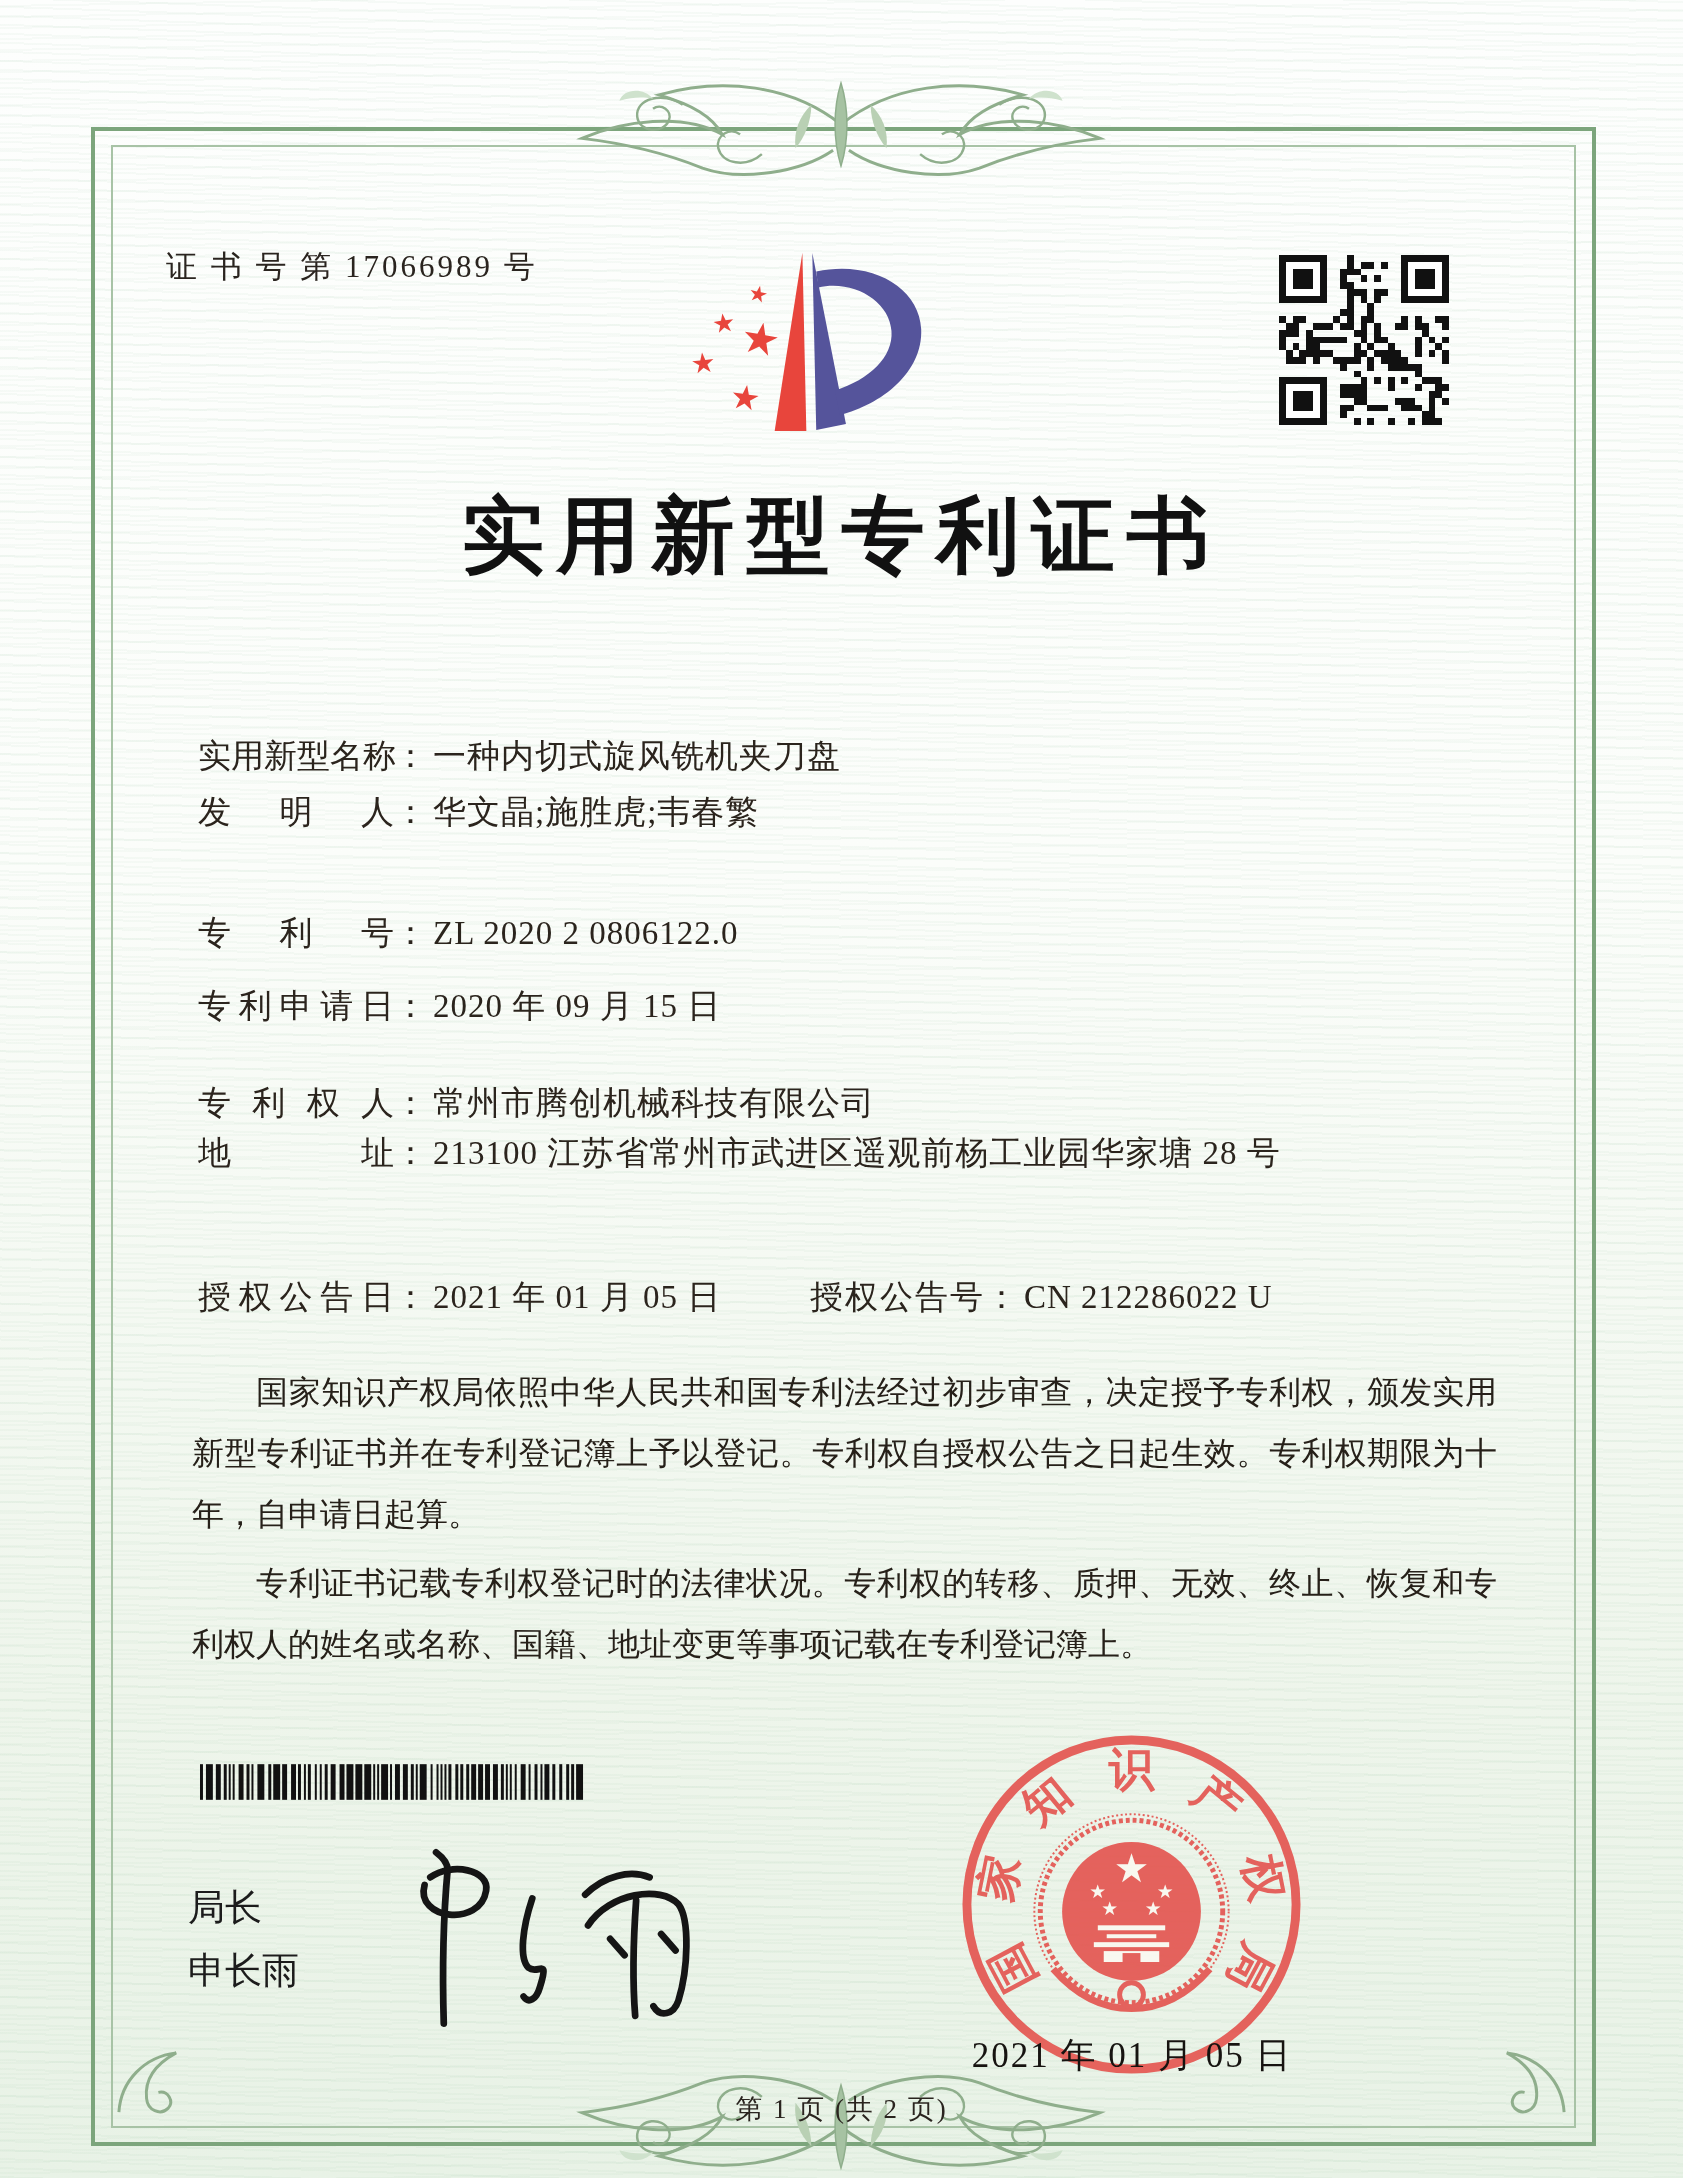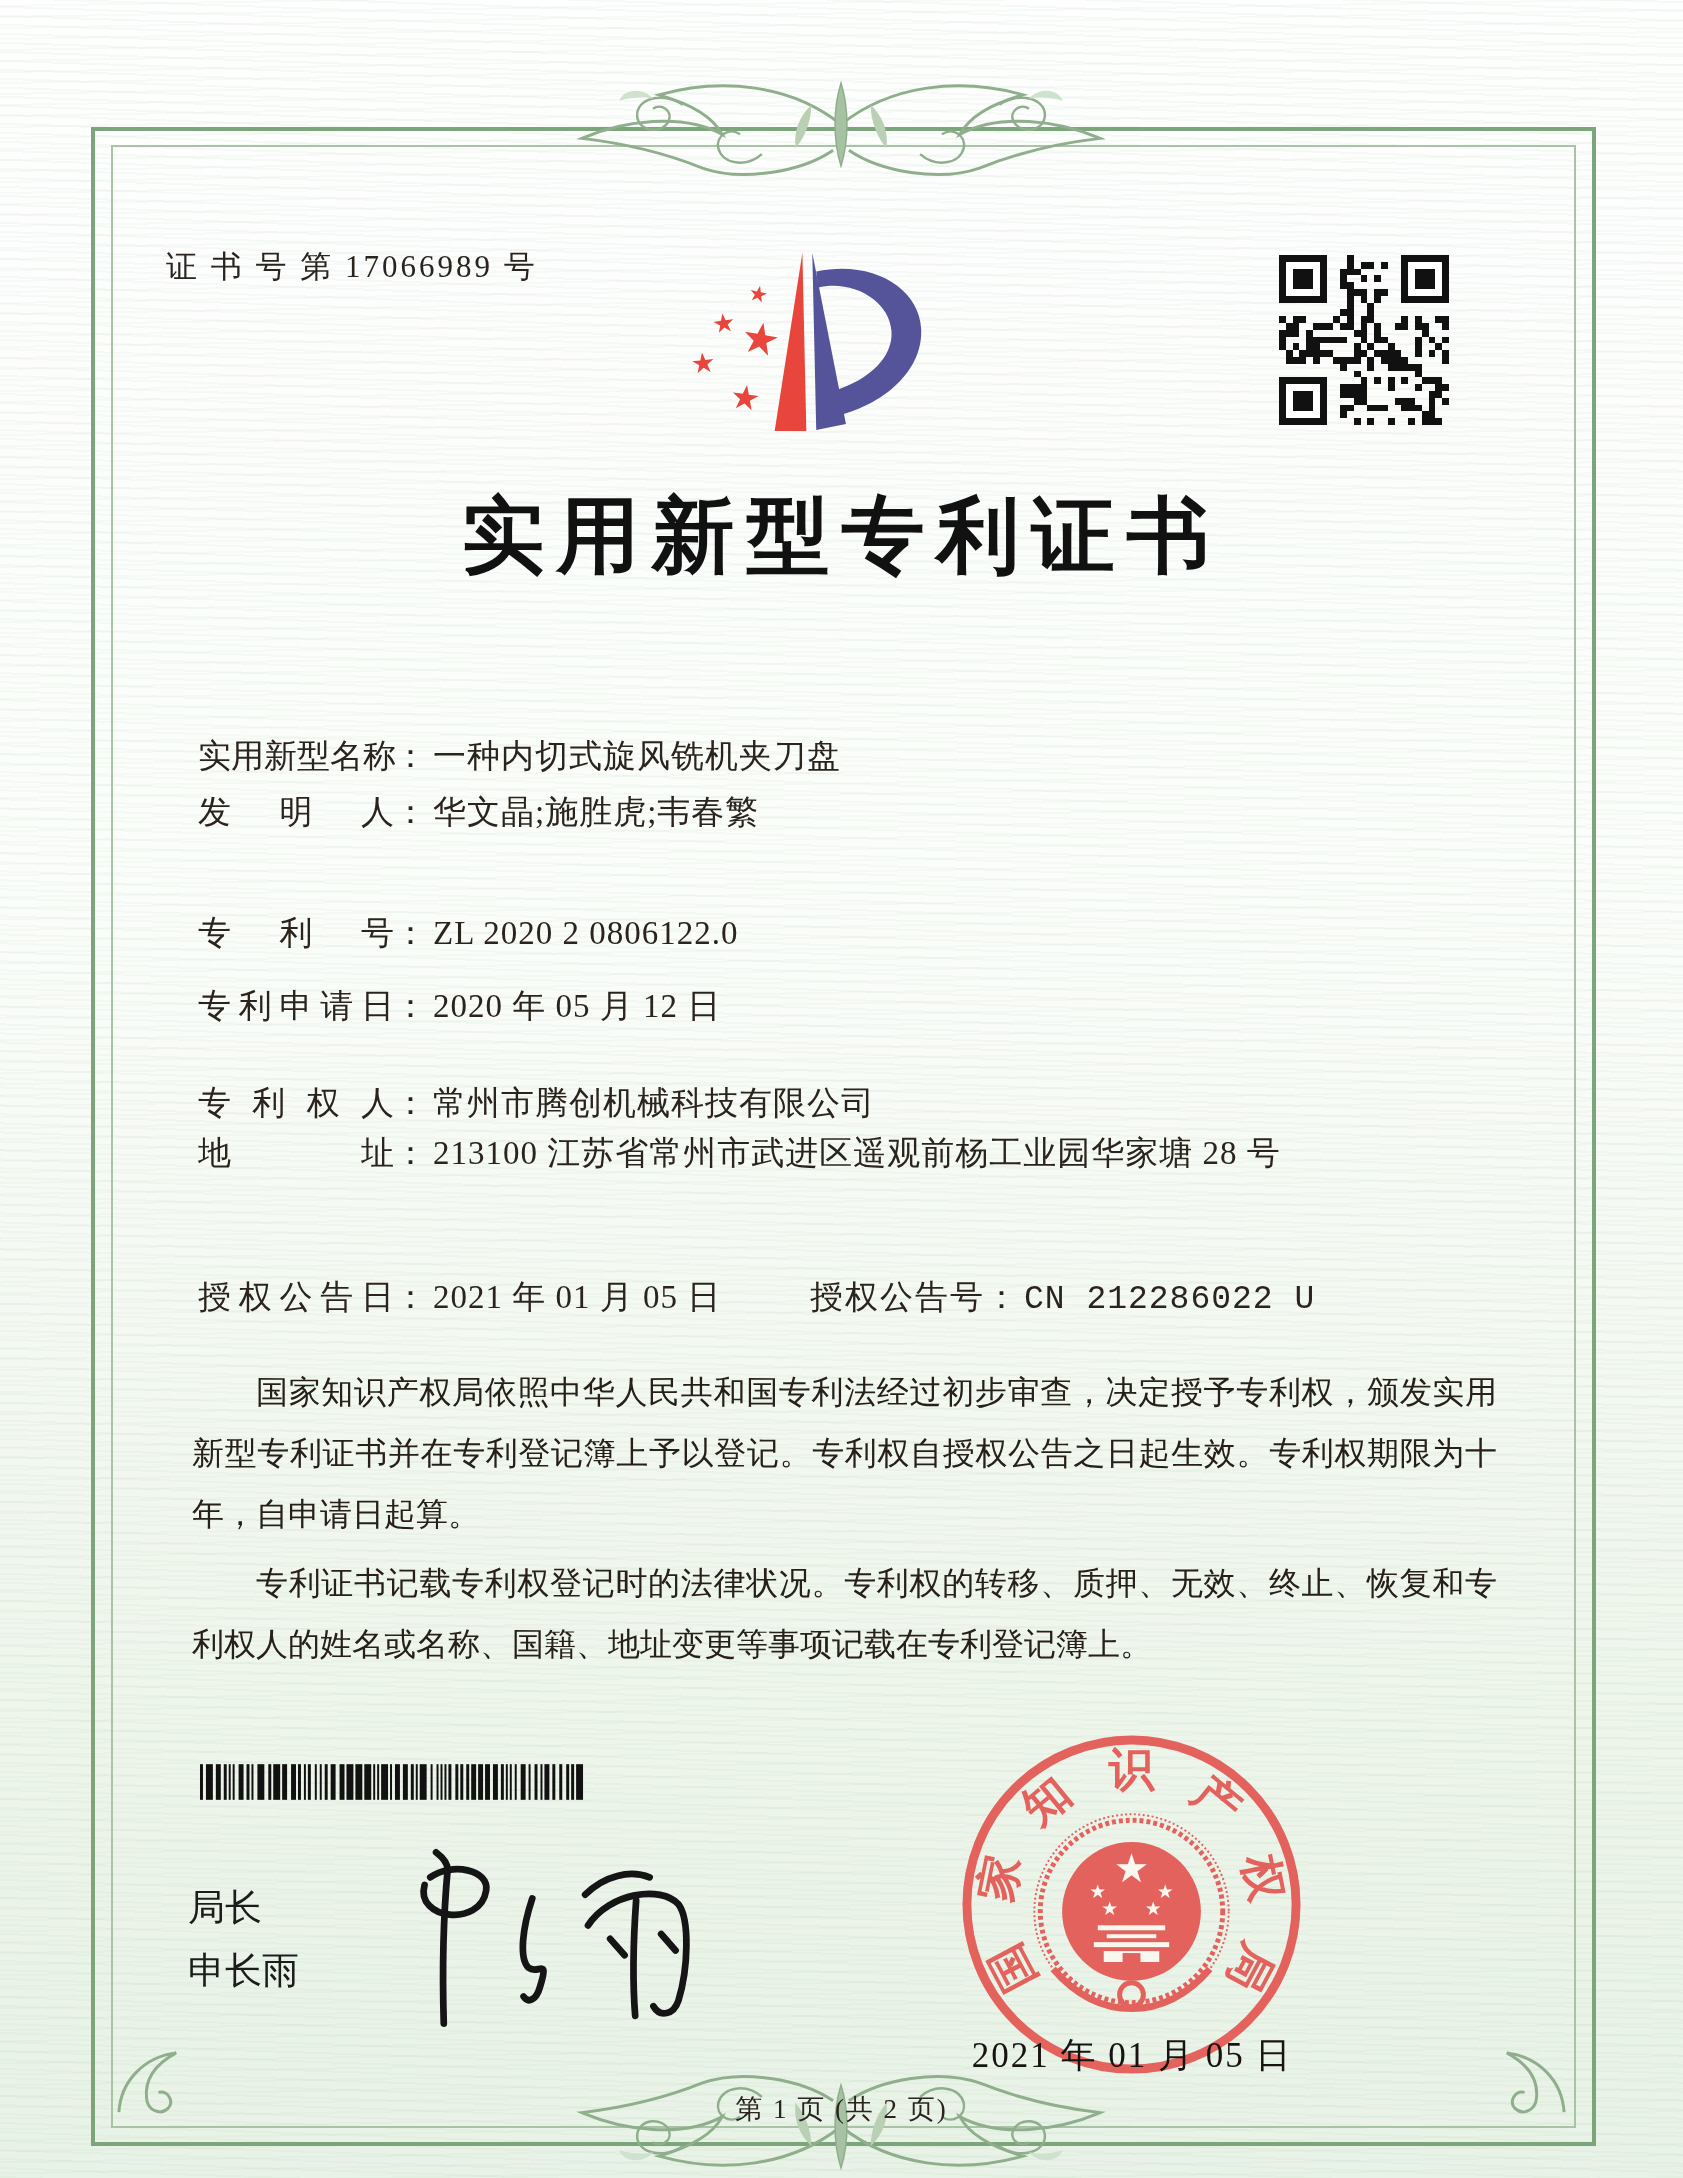--- a/index.html
+++ b/index.html
@@ -17,21 +17,21 @@
 
   .cert-no{position:absolute;left:166px;top:246px;font-size:31px;letter-spacing:3px;color:#2a241f;}
 
   .doc-title{position:absolute;left:0;right:0;top:481px;text-align:center;
     font-size:83px;font-weight:700;letter-spacing:12px;color:#111;}
 
   .row{position:absolute;left:198px;height:46px;font-size:33px;white-space:nowrap;color:#2b241d;}
   .lab{display:inline-block;width:196px;text-align:justify;text-align-last:justify;vertical-align:bottom;}
   .colon{display:inline-block;margin-right:6px;}
   .val{letter-spacing:1px;}
-  .pair2{position:absolute;left:612px;top:0;font-family:Liberation Mono, monospace;}
+  .pair2{position:absolute;left:612px;top:0;}
   .pair2 .lab2{display:inline-block;letter-spacing:2px;}
 
   .body-text{position:absolute;left:184px;top:1354px;width:1321px;font-size:32px;
     line-height:61px;text-align:justify;color:#262019;}
   .body-text p{margin:8px;text-indent:2em;}
 
   .barcode{position:absolute;left:200px;top:1764px;}
   .signoff-title{position:absolute;left:188px;top:1883px;font-size:37px;
     font-family:"Liberation Sans","DejaVu Sans",sans-serif;color:#1c1c1c;}
   .signoff-name{position:absolute;left:188px;top:1946px;font-size:37px;
@@ -284,21 +284,21 @@
   <div class="row" style="top:734px">
     <span class="lab">实用新型名称</span><span class="colon">：</span><span class="val">一种内切式旋风铣机夹刀盘</span>
   </div>
   <div class="row" style="top:790px">
     <span class="lab">发明人</span><span class="colon">：</span><span class="val">华文晶;施胜虎;韦春繁</span>
   </div>
   <div class="row" style="top:911px">
     <span class="lab">专利号</span><span class="colon">：</span><span class="val">ZL 2020 2 0806122.0</span>
   </div>
   <div class="row" style="top:984px">
-    <span class="lab">专利申请日</span><span class="colon">：</span><span class="val">2020 年 05 月 12 日</span>
+    <span class="lab">专利申请日</span><span class="colon">：</span><span class="val">2020 年 09 月 15 日</span>
   </div>
   <div class="row" style="top:1081px">
     <span class="lab">专利权人</span><span class="colon">：</span><span class="val">常州市腾创机械科技有限公司</span>
   </div>
   <div class="row" style="top:1131px">
     <span class="lab">地址</span><span class="colon">：</span><span class="val">213100  江苏省常州市武进区遥观前杨工业园华家塘 28 号</span>
   </div>
   <div class="row" style="top:1275px;width:1307px">
     <span class="lab">授权公告日</span><span class="colon">：</span><span class="val">2021 年 01 月 05 日</span>
     <span class="pair2">

